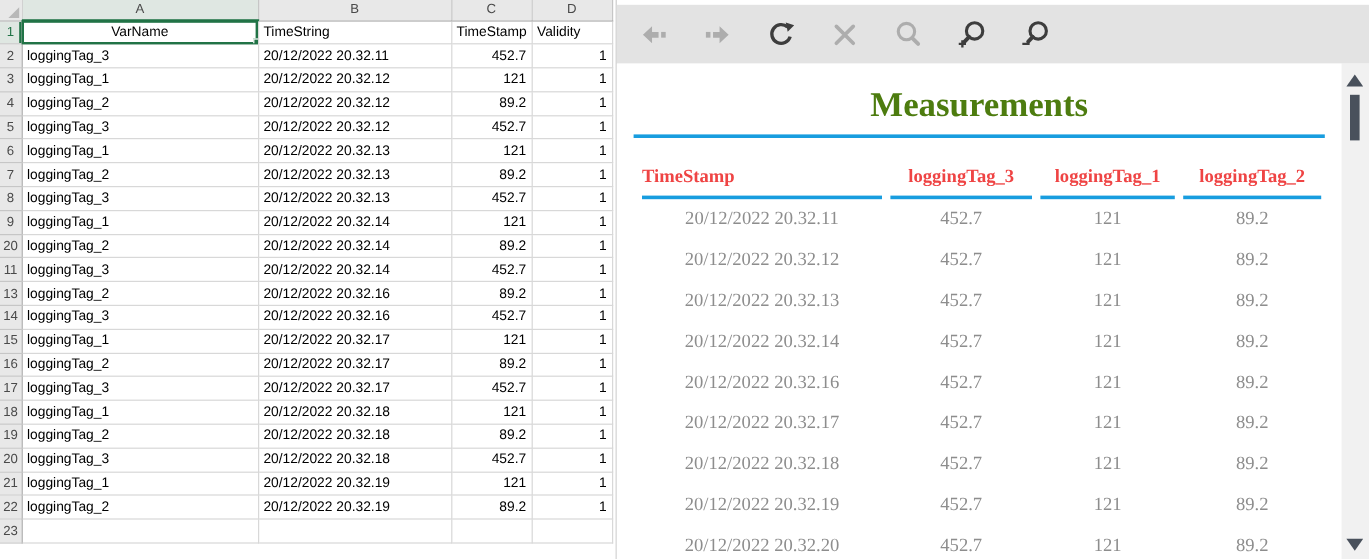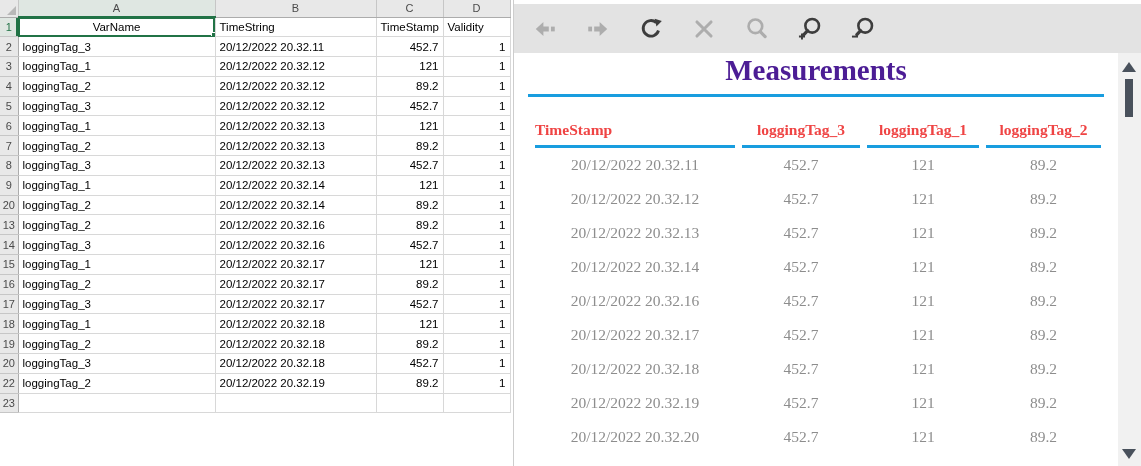--- a/index.html
+++ b/index.html
@@ -30,22 +30,22 @@
   .viewer{position:absolute;left:513px;top:0;right:0;height:466px;background:#fff;
           border-left:1px solid #cdcdcd;}
   .toolbar{position:absolute;left:0;top:4px;right:0;height:49px;background:#e3e3e3;
           display:flex;align-items:center;gap:27px;padding-left:18px;box-sizing:border-box;}
   .tbicon{width:26px;height:26px;color:#3d3d3d;flex:0 0 auto;cursor:pointer;}
   .tbicon.disabled{color:#adadad;}
   .tbicon svg{display:block;width:100%;height:100%;}
 
   .doc{position:absolute;left:0;top:53px;right:23px;bottom:0;background:#fff;overflow:hidden;
        font-family:"Liberation Serif",serif;}
-  .title{margin:0;height:34px;line-height:34px;text-align:center;
-       font-weight:bold;font-size:29px;color:#4c1d95;}
+  .title{margin:0;padding-top:18px;height:34px;line-height:34px;text-align:center;
+       font-weight:bold;font-size:29px;color:#4d7c0f;}
   .title-rule{height:3px;background:#189ddf;margin:7px 14px 0 14px;}
   table.rpt{margin:24px 0 0 14px;border-collapse:separate;border-spacing:7px 0;}
   .rpt th{border-bottom:3px solid #189ddf;font-size:15.5px;font-weight:bold;color:#ef4444;
        padding:0 0 6px 0;text-align:center;vertical-align:bottom;}
   .rpt th:first-child{text-align:left;}
   .rpt td{height:32px;text-align:center;color:#8d8d8d;font-size:15.5px;vertical-align:middle;}
 
   
   .sbar{position:absolute;top:53px;right:0;width:23px;bottom:0;background:#f1f1f1;}
   .sb-up{position:absolute;top:9px;left:4px;width:0;height:0;cursor:pointer;
@@ -140,20 +140,27 @@
           <td class="num">1</td>
         </tr>
         <tr>
           <td class="rn">20</td>
           <td>loggingTag_2</td>
           <td>20/12/2022 20.32.14</td>
           <td class="num">89.2</td>
           <td class="num">1</td>
         </tr>
         <tr>
+          <td class="rn">11</td>
+          <td>loggingTag_3</td>
+          <td>20/12/2022 20.32.14</td>
+          <td class="num">452.7</td>
+          <td class="num">1</td>
+        </tr>
+        <tr>
           <td class="rn">13</td>
           <td>loggingTag_2</td>
           <td>20/12/2022 20.32.16</td>
           <td class="num">89.2</td>
           <td class="num">1</td>
         </tr>
         <tr>
           <td class="rn">14</td>
           <td>loggingTag_3</td>
           <td>20/12/2022 20.32.16</td>
@@ -193,20 +200,27 @@
           <td>loggingTag_2</td>
           <td>20/12/2022 20.32.18</td>
           <td class="num">89.2</td>
           <td class="num">1</td>
         </tr>
         <tr>
           <td class="rn">20</td>
           <td>loggingTag_3</td>
           <td>20/12/2022 20.32.18</td>
           <td class="num">452.7</td>
+          <td class="num">1</td>
+        </tr>
+        <tr>
+          <td class="rn">21</td>
+          <td>loggingTag_1</td>
+          <td>20/12/2022 20.32.19</td>
+          <td class="num">121</td>
           <td class="num">1</td>
         </tr>
         <tr>
           <td class="rn">22</td>
           <td>loggingTag_2</td>
           <td>20/12/2022 20.32.19</td>
           <td class="num">89.2</td>
           <td class="num">1</td>
         </tr>
         <tr>

